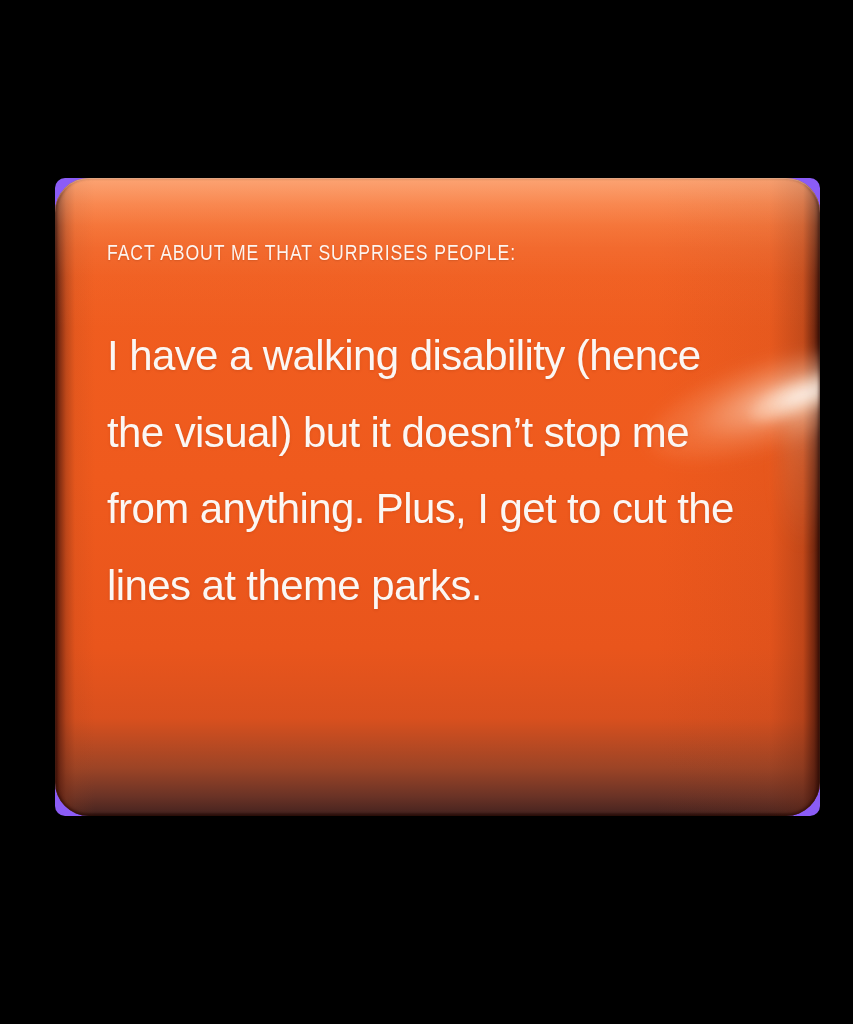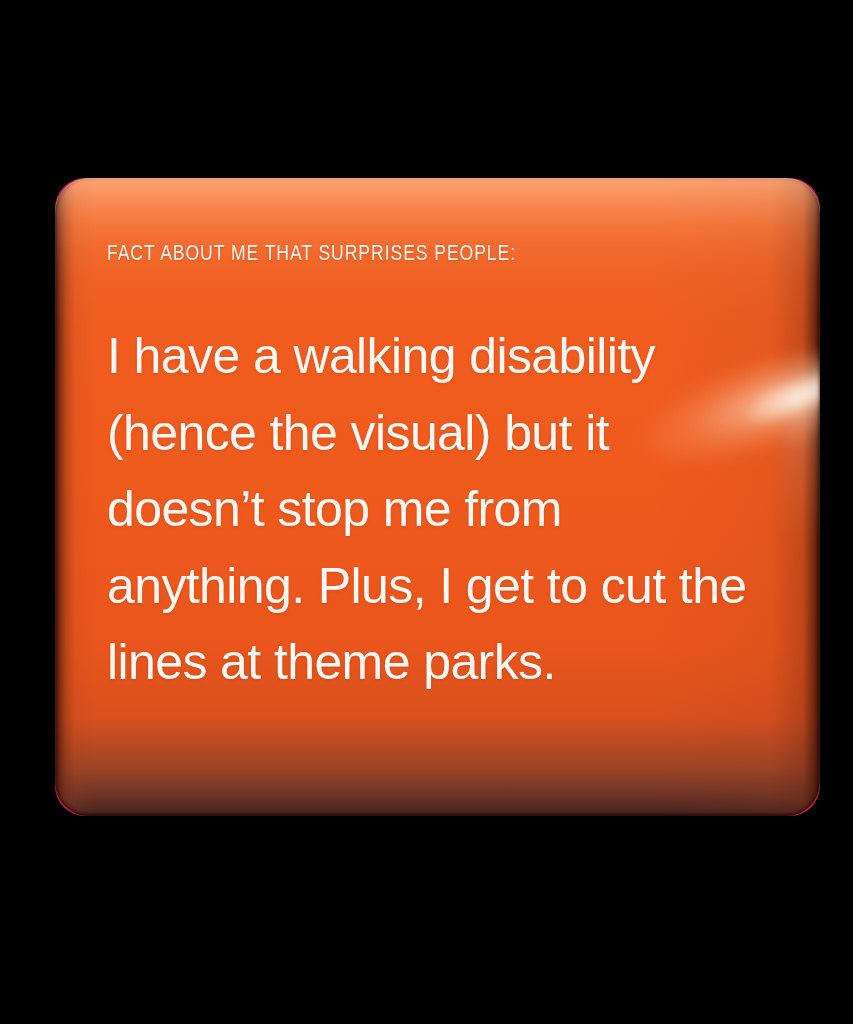--- a/index.html
+++ b/index.html
@@ -19,22 +19,22 @@
     background: #000000;
   }
 
   
   #fact-card {
     position: absolute;
     left: 55px;
     top: 178px;
     width: 765px;
     height: 638px;
-    border-radius: 30px;
-    background: #be185d;
+    border-radius: 10px;
+    background: #8b5cf6;
     overflow: hidden;
     isolation: isolate;
   }
 
   
   .shade-vertical {
     position: absolute;
     inset: 0;
     border-radius: 34px;
     background: linear-gradient(
@@ -188,21 +188,21 @@
     transform-origin: left center;
     text-shadow: 0 1px 2px rgba(120,40,14,0.22);
   }
 
   #body-copy {
     position: absolute;
     top: 140px;
     left: 0;
     width: 660px;
     font-family: "Liberation Sans", sans-serif;
-    font-size: 50px;
+    font-size: 42px;
     font-weight: 400;
     line-height: 76.5px;
     letter-spacing: -0.6px;
     color: #FBF7F4;
     text-shadow: 0 1px 3px rgba(130,45,16,0.20);
   }
 </style>
 </head>
 <body>
 

